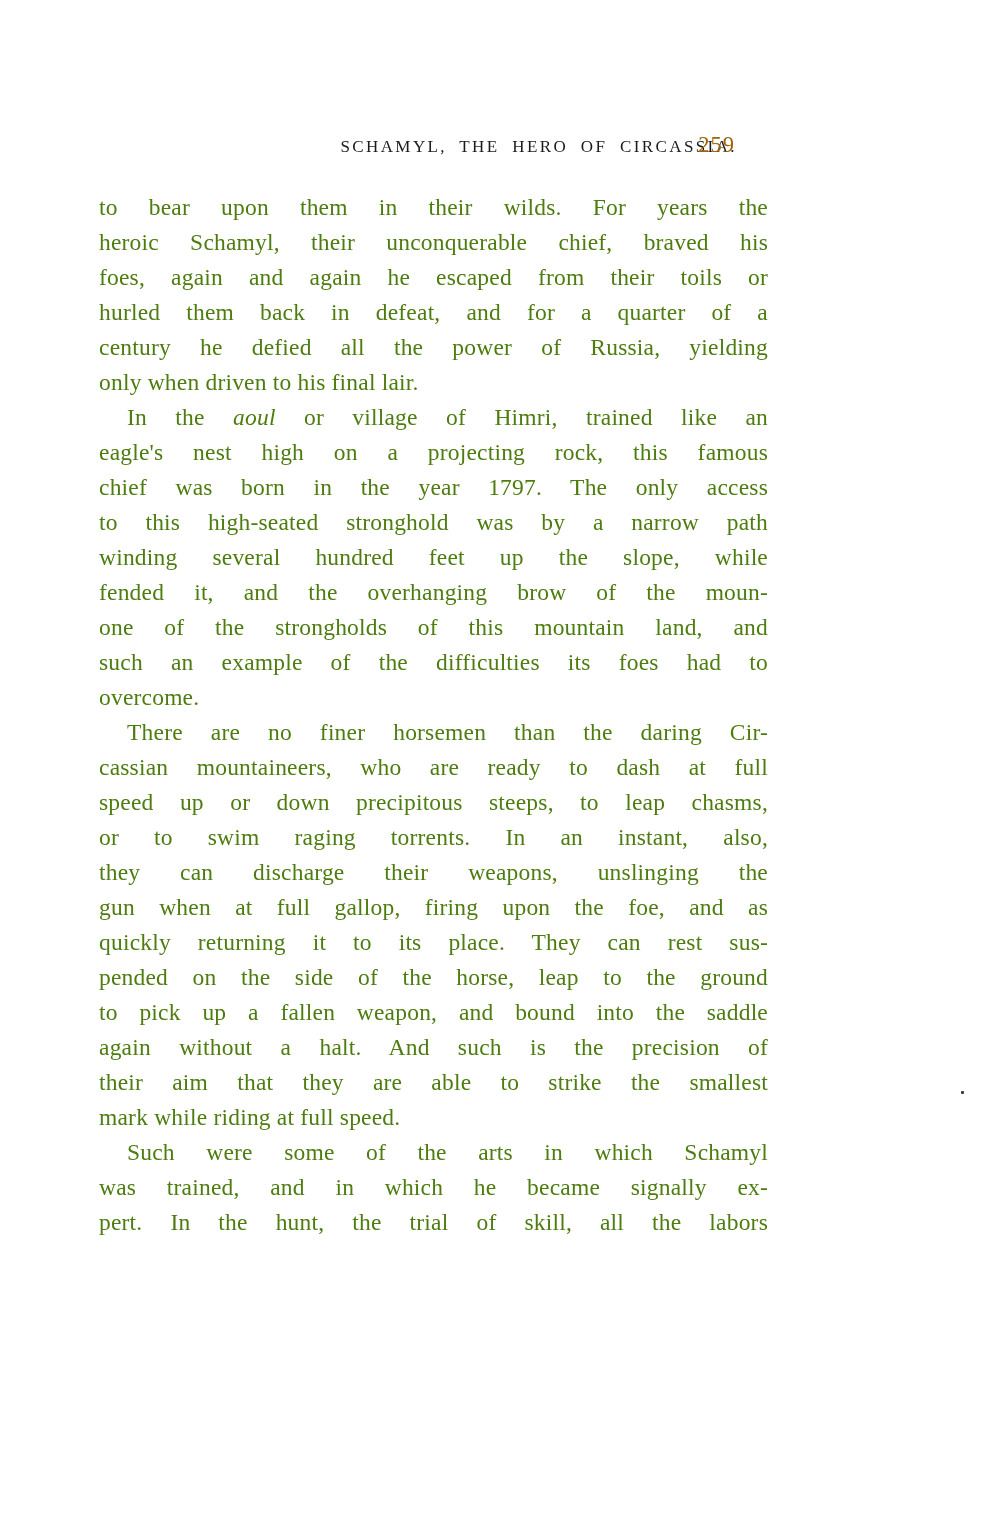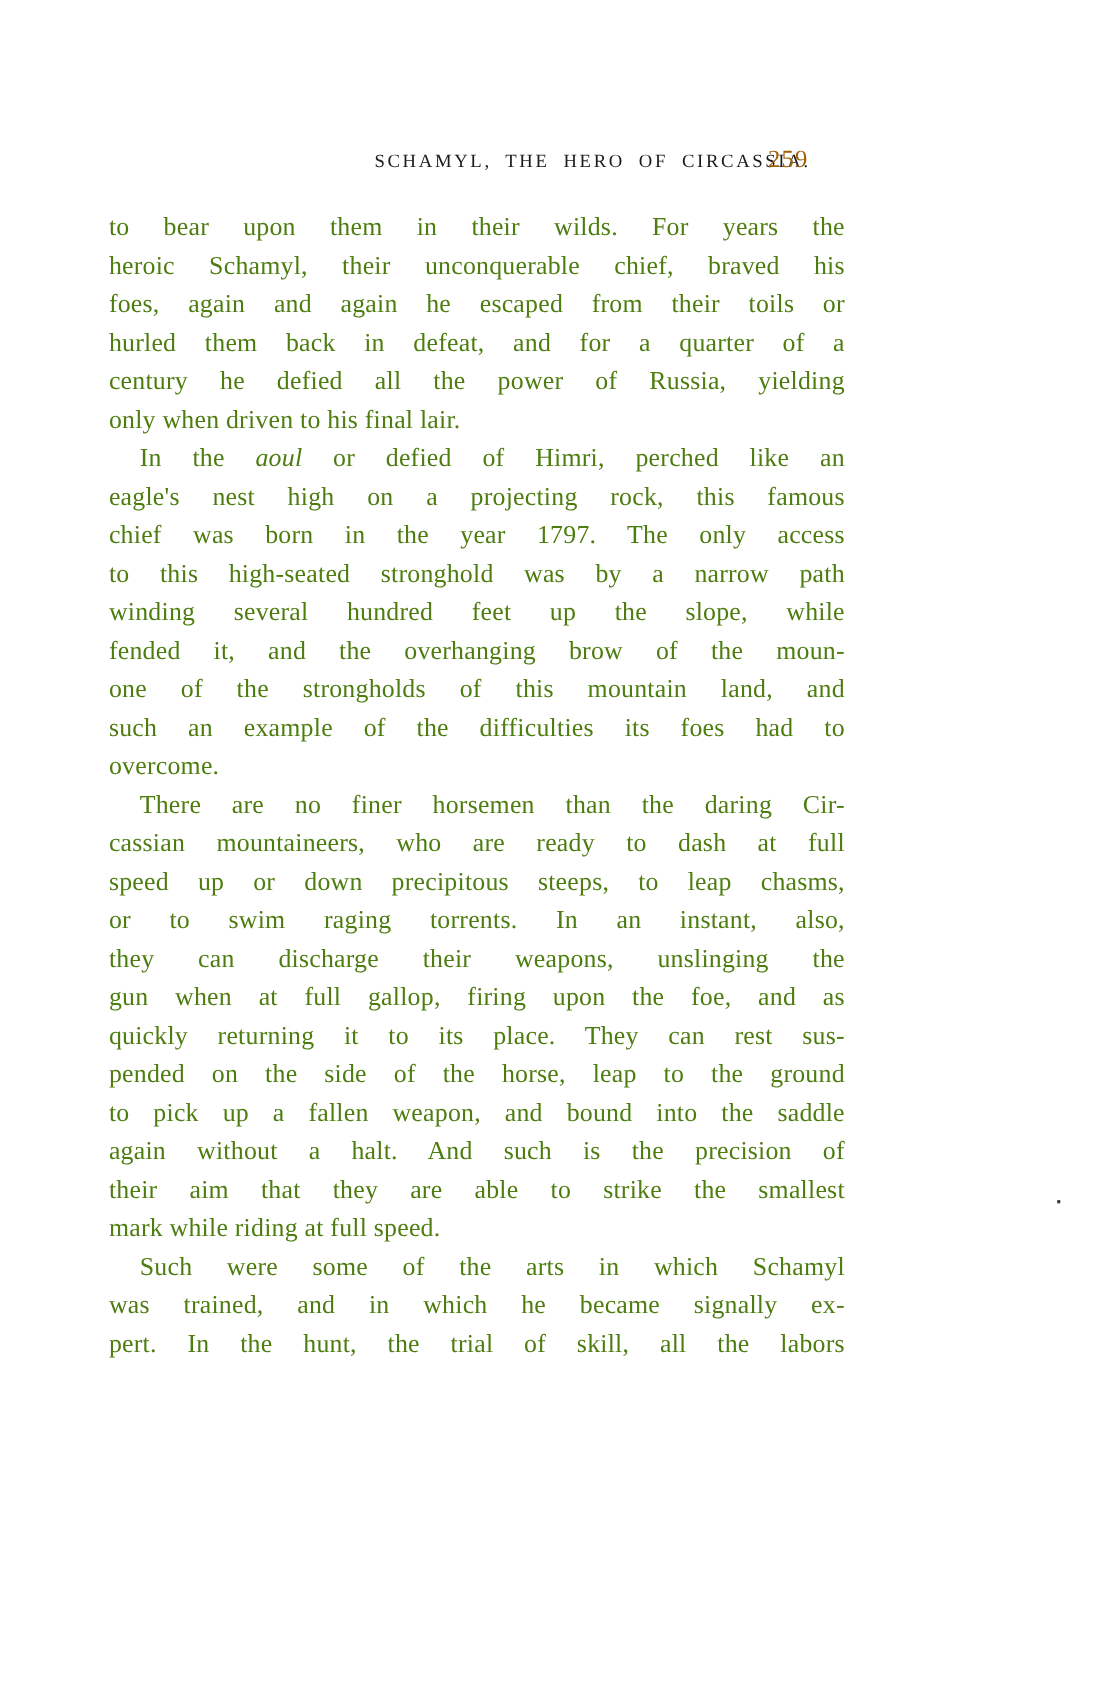--- a/index.html
+++ b/index.html
@@ -89,21 +89,21 @@
     <span class="page-number">259</span>
   </div>
 
   <div class="body-text" id="body-text">
       <div class="line"><span>to bear upon them in their wilds. For years the</span></div>
       <div class="line"><span>heroic Schamyl, their unconquerable chief, braved his</span></div>
       <div class="line"><span>foes, again and again he escaped from their toils or</span></div>
       <div class="line"><span>hurled them back in defeat, and for a quarter of a</span></div>
       <div class="line"><span>century he defied all the power of Russia, yielding</span></div>
       <div class="line nojust"><span>only when driven to his final lair.</span></div>
-      <div class="line indent"><span>In the </span><span class="it">aoul</span><span> or defied of Himri, perched like an</span></div>
+      <div class="line indent"><span>In the </span><span class="it">aoul</span><span> or village of Himri, trained like an</span></div>
       <div class="line"><span>eagle's nest high on a projecting rock, this famous</span></div>
       <div class="line"><span>chief was born in the year 1797. The only access</span></div>
       <div class="line"><span>to this high-seated stronghold was by a narrow path</span></div>
       <div class="line"><span>winding several hundred feet up the slope, while</span></div>
       <div class="line"><span>fended it, and the overhanging brow of the moun-</span></div>
       <div class="line"><span>one of the strongholds of this mountain land, and</span></div>
       <div class="line"><span>such an example of the difficulties its foes had to</span></div>
       <div class="line nojust"><span>overcome.</span></div>
       <div class="line indent"><span>There are no finer horsemen than the daring Cir-</span></div>
       <div class="line"><span>cassian mountaineers, who are ready to dash at full</span></div>

